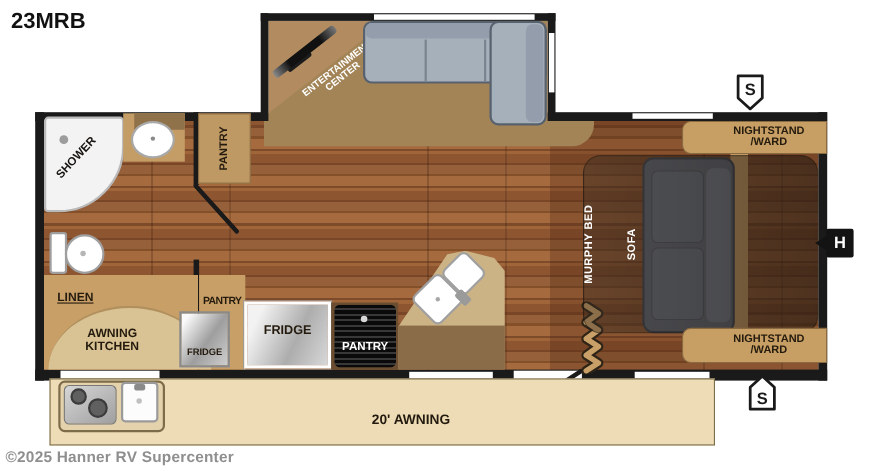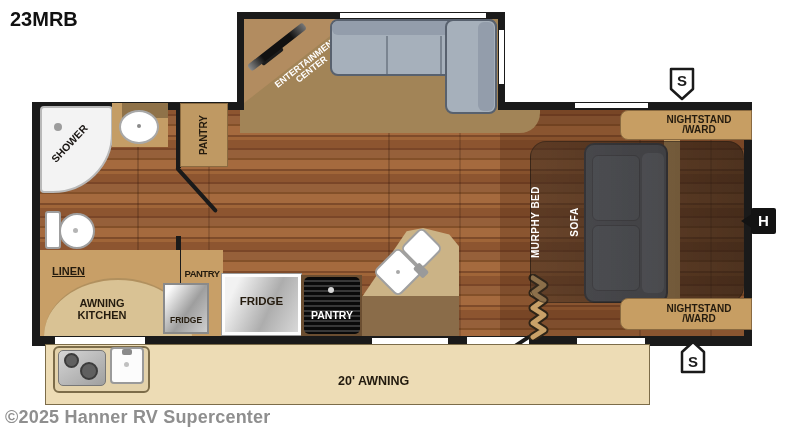--- a/index.html
+++ b/index.html
@@ -169,15 +169,15 @@
   <div class="lbl" style="left:338px;top:375px;font-size:12.5px;color:#221a0e;">20' AWNING</div>
 
   <div class="abs" style="left:53px;top:346px;width:97px;height:47px;background:#e3d2ab;border:2px solid #7c6c49;border-radius:6px;box-sizing:border-box;"></div>
   <div class="abs" style="left:58px;top:350px;width:48px;height:36px;background:linear-gradient(145deg,#d6d6d6,#9f9f9f);border:1px solid #777;border-radius:5px;box-sizing:border-box;"></div>
   <div class="abs" style="left:64px;top:353px;width:15px;height:15px;border-radius:50%;background:#606060;border:2px solid #3c3c3c;box-sizing:border-box;"></div>
   <div class="abs" style="left:80px;top:362px;width:18px;height:18px;border-radius:50%;background:#606060;border:2px solid #3c3c3c;box-sizing:border-box;"></div>
   <div class="abs" style="left:110px;top:347px;width:34px;height:37px;background:#fcfcfc;border:2px solid #9a9a9a;border-radius:4px;box-sizing:border-box;"></div>
   <div class="abs" style="left:122px;top:349px;width:10px;height:6px;background:#8a8a8a;border-radius:2px;"></div>
   <div class="abs" style="left:124px;top:362px;width:5px;height:5px;border-radius:50%;background:#c0c0c0;"></div>
 
-  <div class="abs" style="left:5px;top:407px;font-size:18px;font-weight:bold;color:#8f8f8f;letter-spacing:0.2px;">©2025 Hanner RV Supercenter</div>
+  <div class="abs" style="left:5px;top:407px;font-size:14px;font-weight:bold;color:#8f8f8f;letter-spacing:0.2px;">©2025 Hanner RV Supercenter</div>
 
 </div>
 
 </body></html>

